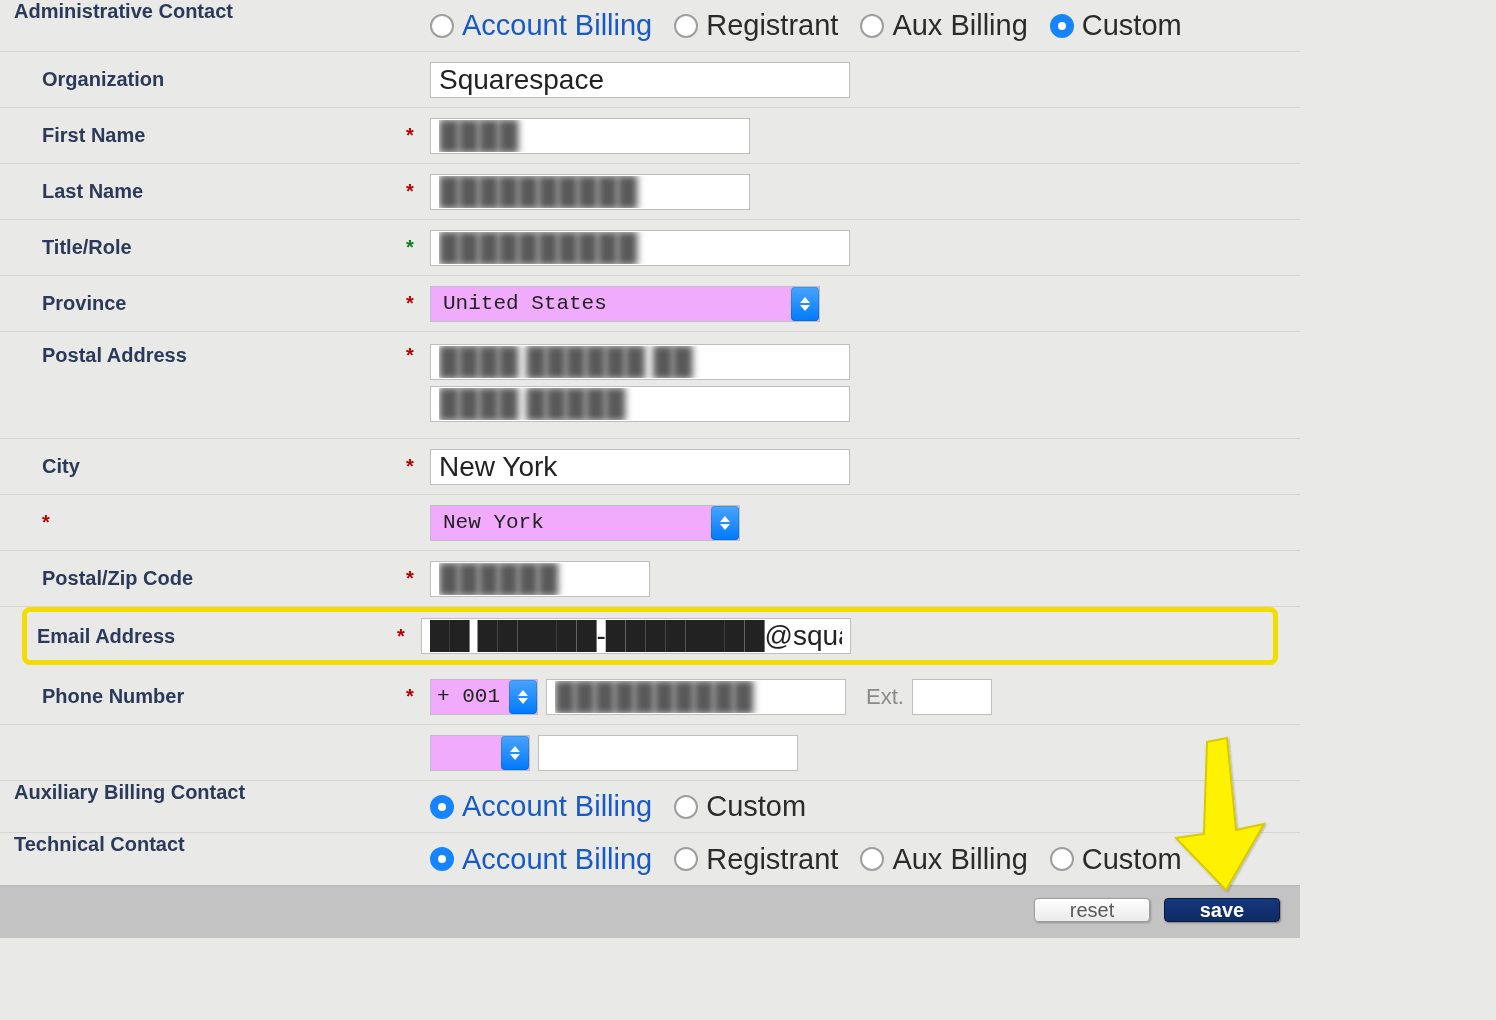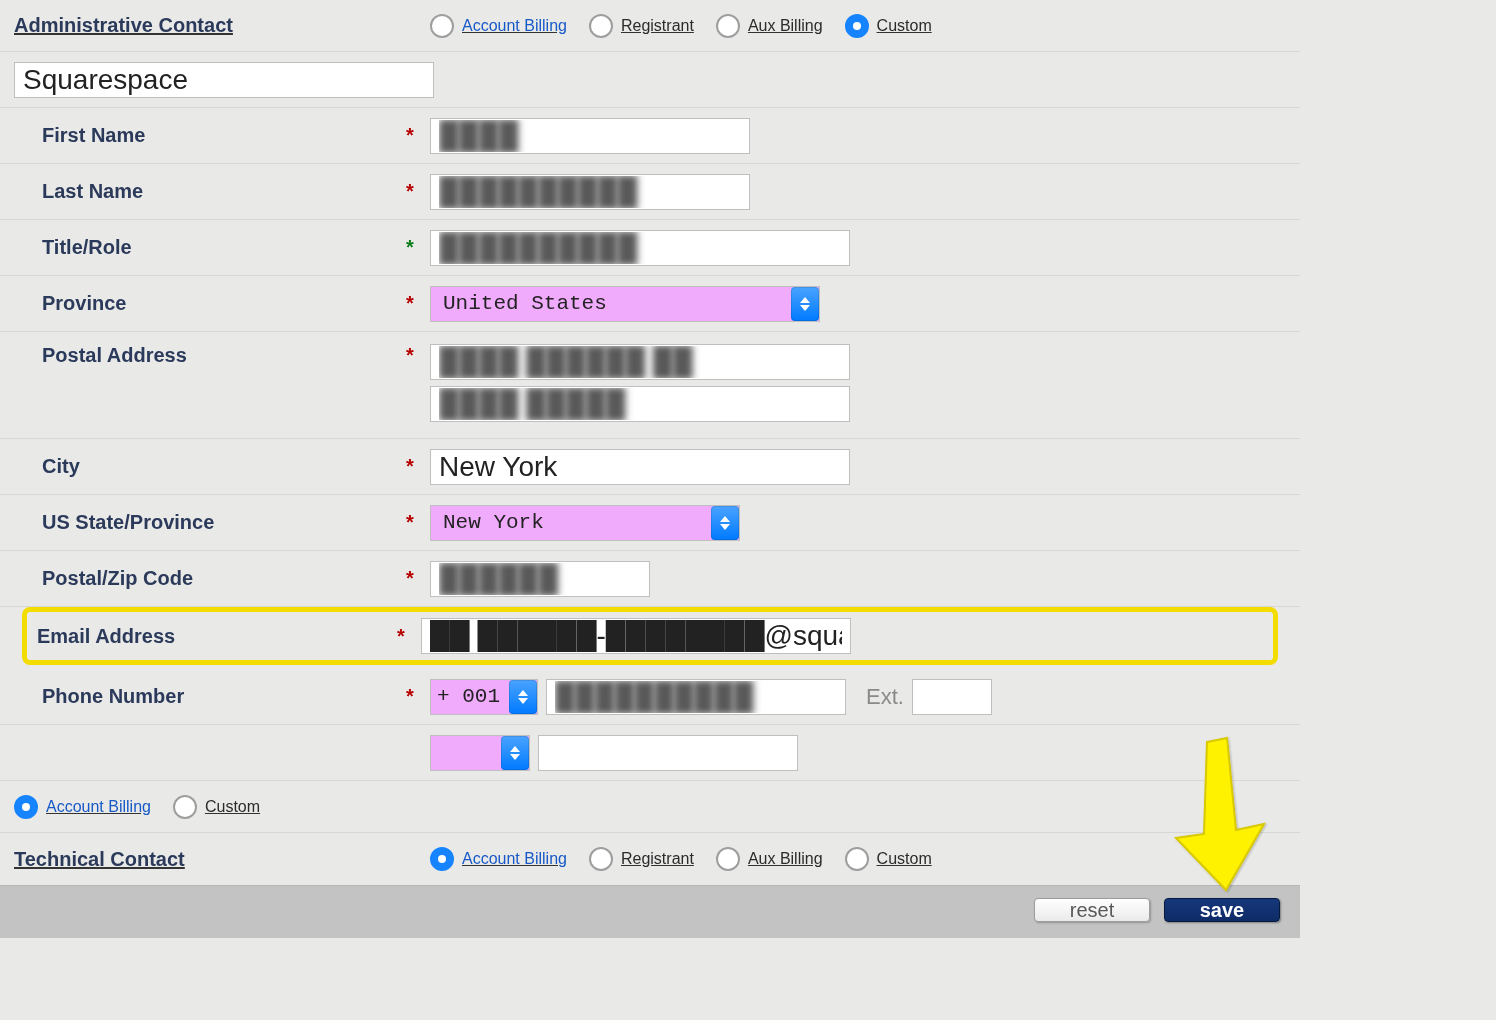--- a/index.html
+++ b/index.html
@@ -5,25 +5,23 @@
   * { box-sizing: border-box; margin: 0; padding: 0; }
   html, body {
     font-family: Verdana, Geneva, sans-serif;
     font-size: 20px;
     color: #333;
     background: #e9e9e8;
     width: 1496px;
   }
   .section-row {
     display: flex;
-    align-items: center;
     height: 52px;
     border-bottom: 1px solid #d6d6d4;
     padding: 0 14px;
-    text-decoration: underline;
   }
   .section-title {
     width: 416px;
     font-weight: bold;
     color: #2b3a5a;
   }
   .field-row {
     display: flex;
     align-items: center;
     min-height: 56px;
@@ -97,21 +95,21 @@
   }
   .sel .sel-btn::before { border-bottom: 6px solid #fff; }
   .sel .sel-btn::after  { border-top: 6px solid #fff; }
   .sel.slim { padding-left: 6px; min-width: 60px; }
   .radio {
     display: inline-flex;
     align-items: center;
     gap: 8px;
     margin-right: 14px;
     font-family: "Helvetica Neue", Arial, sans-serif;
-    font-size: 16px;
+    font-size: 29px;
     color: #2b2b2b;
     cursor: pointer;
   }
   .radio .dot {
     width: 24px; height: 24px;
     border-radius: 50%;
     border: 2px solid #9e9e9e;
     background: #fff;
     display: inline-flex;
     align-items: center; justify-content: center;
@@ -212,20 +210,24 @@
         <span>Aux Billing</span>
       </label>
       <label class="radio">
         <span class="dot checked"></span>
         <span>Custom</span>
       </label>
     </div>
   </div>
 
   <div class="field-row">
+    <div class="field-label-wrap">
+      <span class="field-label">Organization</span>
+      <span class="req">&nbsp;</span>
+    </div>
     <div class="field-ctrl">
       <input type="text" class="txt" style="width: 420px;" value="Squarespace">
     </div>
   </div>
 
   <div class="field-row">
     <div class="field-label-wrap">
       <span class="field-label">First Name</span>
       <span class="req">*</span>
     </div>
@@ -283,21 +285,20 @@
       <span class="field-label">City</span>
       <span class="req">*</span>
     </div>
     <div class="field-ctrl">
       <input type="text" class="txt" style="width: 420px;" value="New York">
     </div>
   </div>
 
   <div class="field-row">
     <div class="field-label-wrap">
-      <span class="field-label">US State/Province</span>
       <span class="req">*</span>
     </div>
     <div class="field-ctrl">
       <div class="sel" style="width:310px">
         <span>New York</span>
         <span class="sel-btn"></span>
       </div>
     </div>
   </div>
 
@@ -344,20 +345,21 @@
     <div class="field-ctrl">
       <div class="sel slim" style="width:100px">
         <span></span>
         <span class="sel-btn"></span>
       </div>
       <input type="text" class="txt" style="width: 260px;" value="">
     </div>
   </div>
 
   <div class="section-row">
+    <div class="section-title">Auxiliary Billing Contact</div>
     <div class="field-ctrl">
       <label class="radio sel-blue">
         <span class="dot checked"></span>
         <span>Account Billing</span>
       </label>
       <label class="radio">
         <span class="dot"></span>
         <span>Custom</span>
       </label>
     </div>

